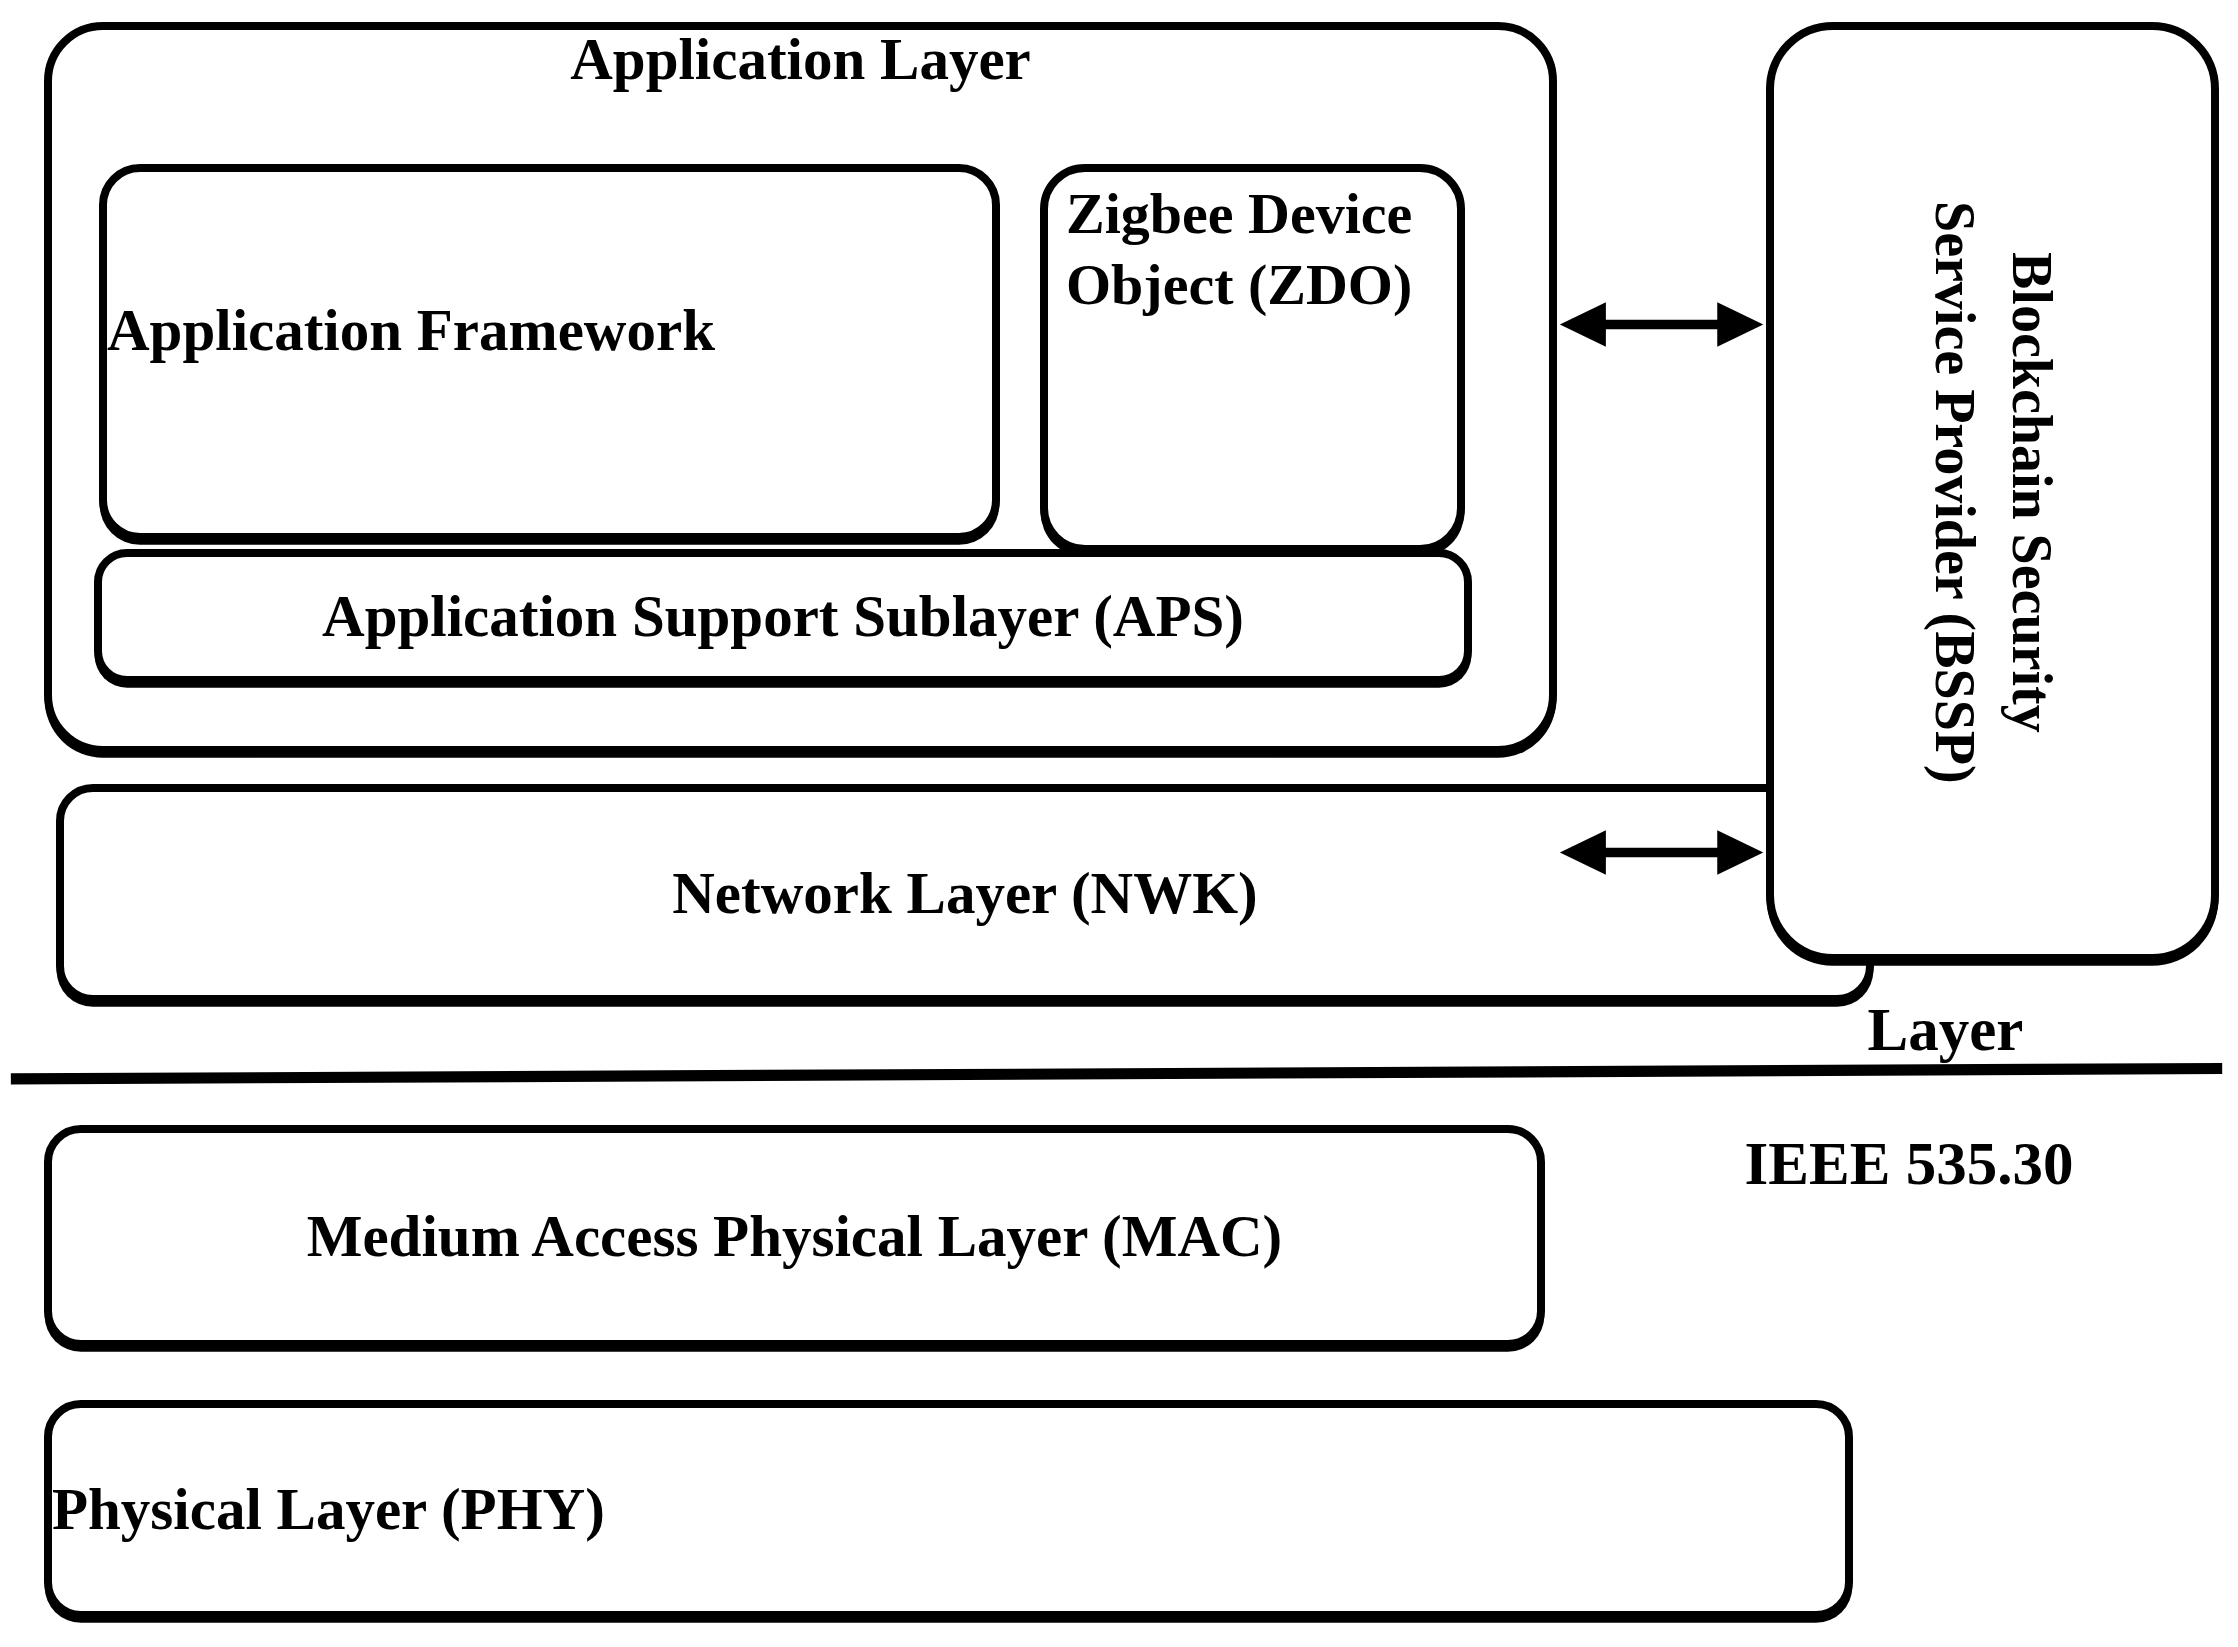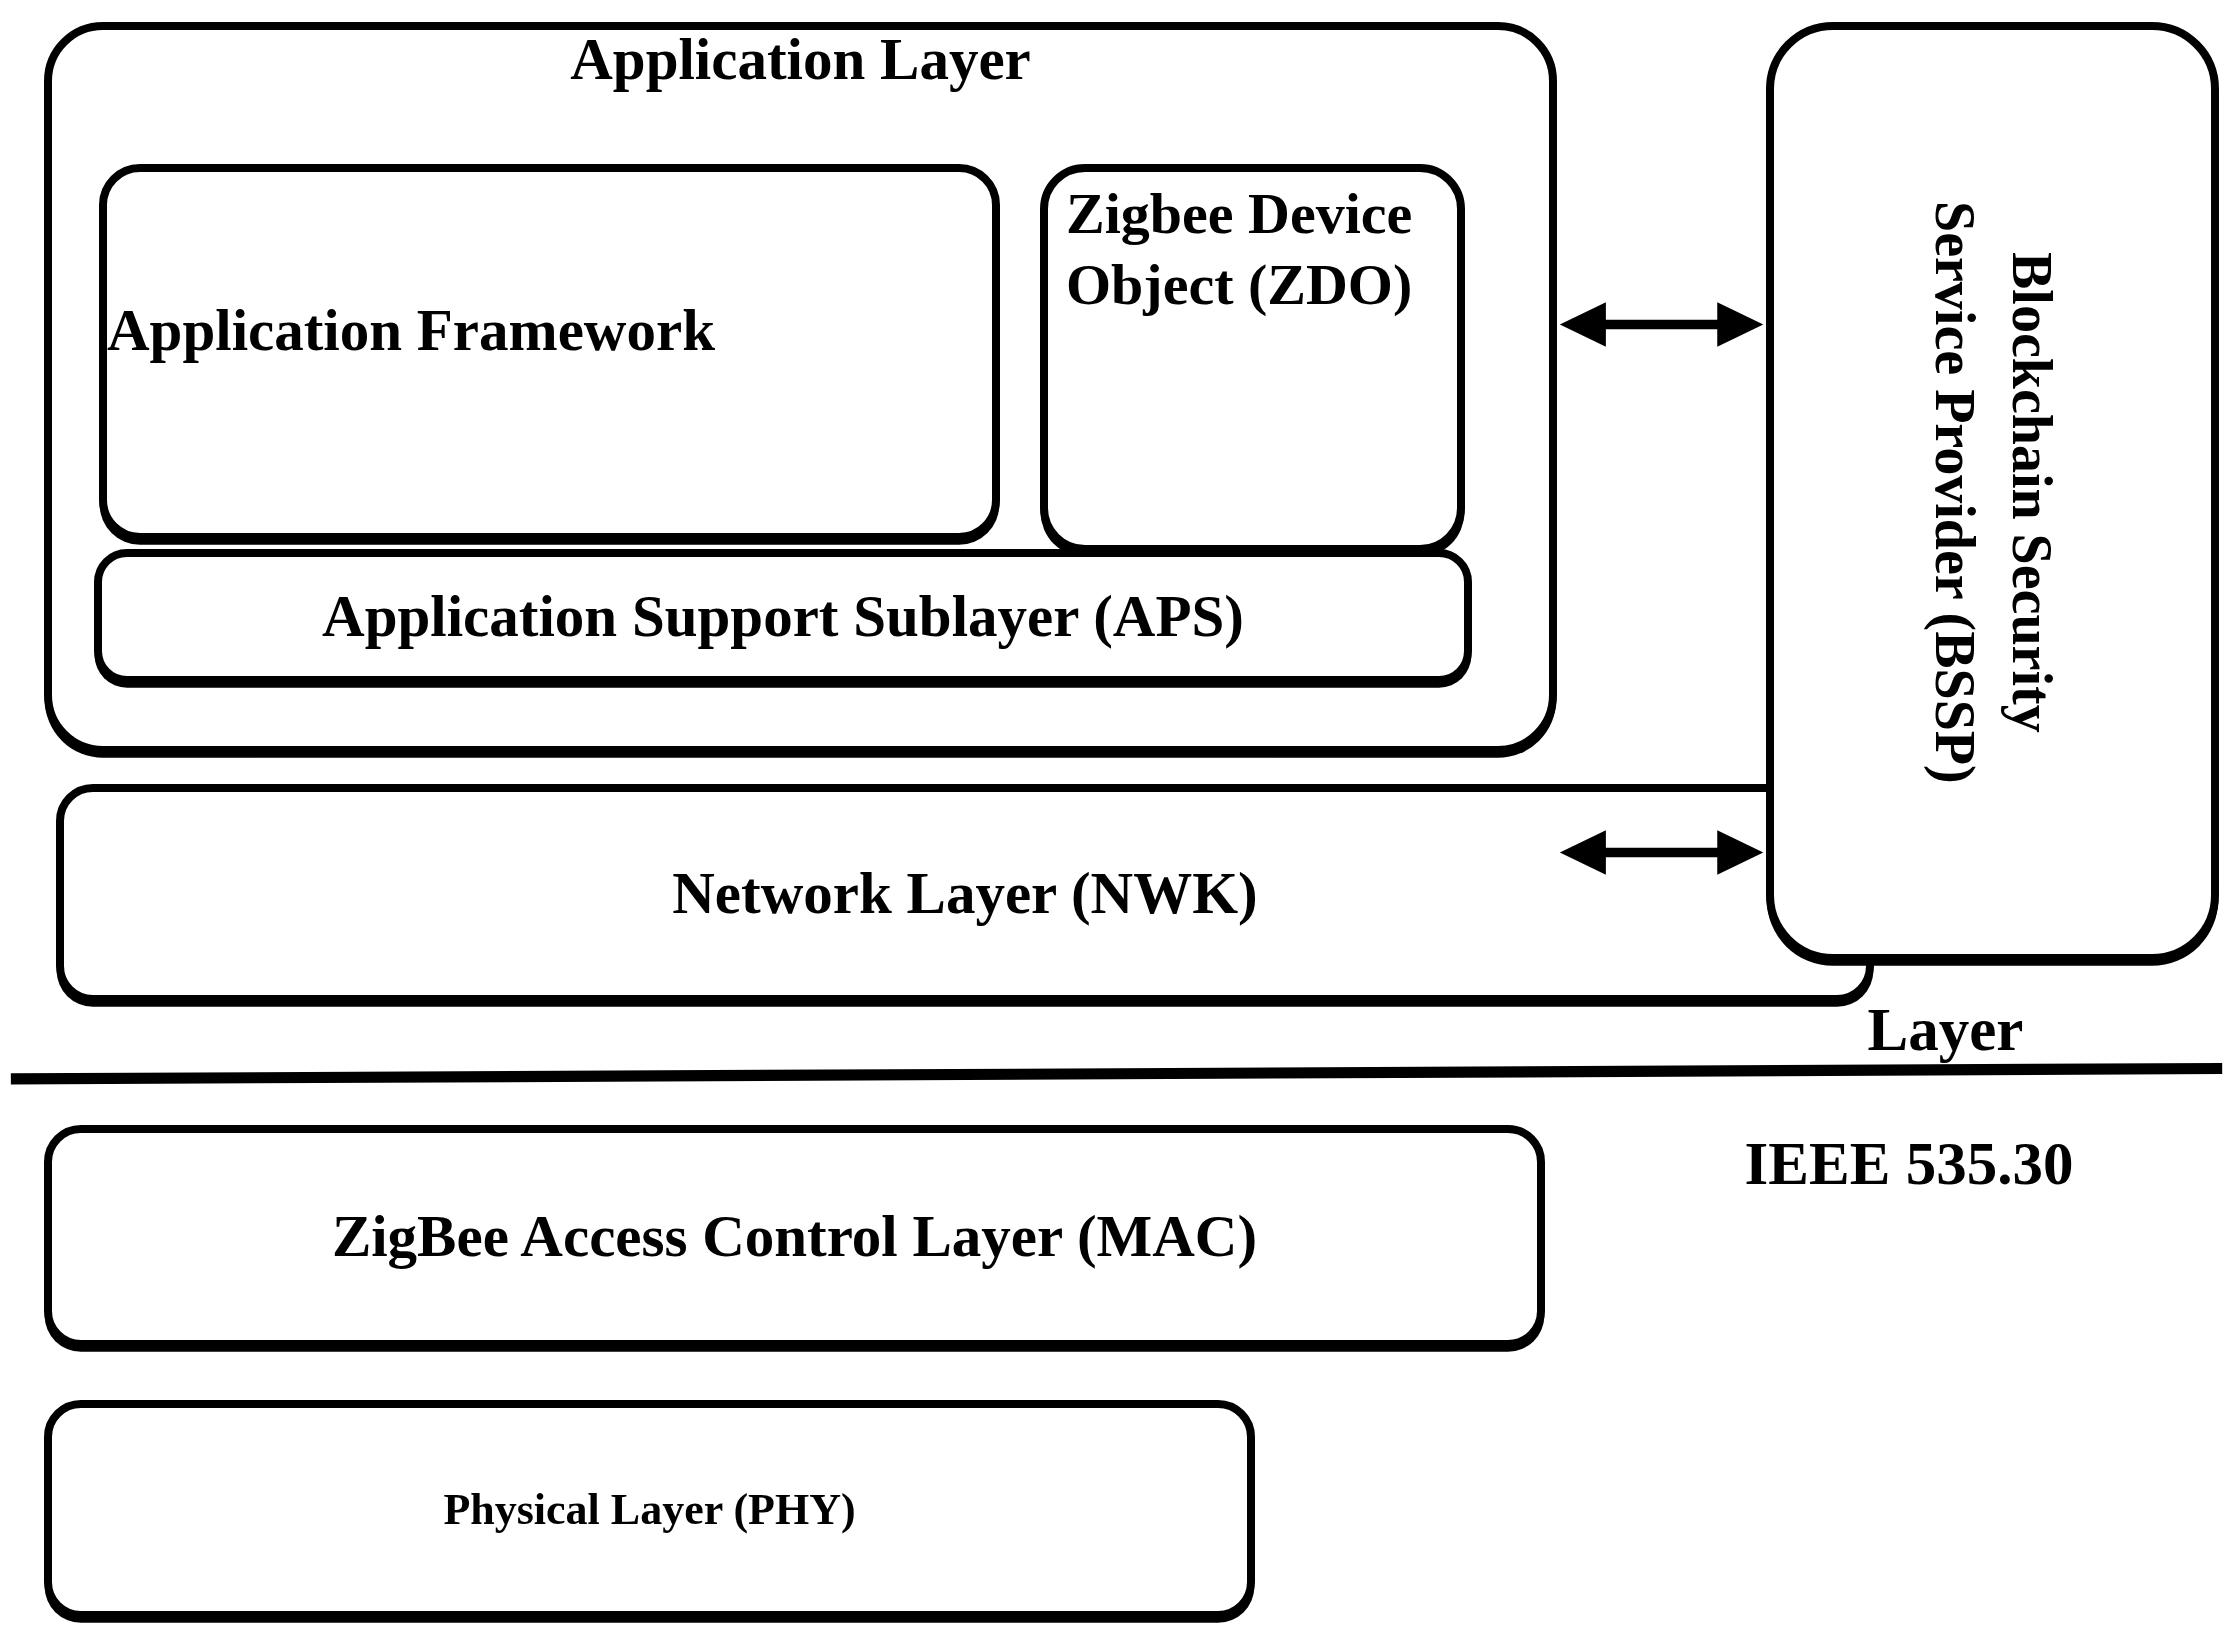--- a/index.html
+++ b/index.html
@@ -90,26 +90,25 @@
     left: 44px; top: 1125px;
     width: 1501px; height: 223px;
     border-radius: 37px;
     display: flex;
     align-items: center;
     justify-content: center;
     font-size: 59px;
   }
   .phy {
     left: 44px; top: 1400px;
-    width: 1211px; height: 219px;
+    width: 1809px; height: 219px;
     border-radius: 37px;
     display: flex;
     align-items: center;
-    justify-content: center;
-    font-size: 44px;
+    font-size: 59px;
   }
   .float-label {
     position: absolute;
     display: flex;
     align-items: center;
     justify-content: center;
     font-size: 61px;
     line-height: 1;
   }
   .zigbee-label {
@@ -161,21 +160,21 @@
 
   <div class="float-label zigbee-label">
     <span>Layer</span>
   </div>
 
   <div class="float-label ieee-label">
     <span>IEEE 535.30</span>
   </div>
 
   <div class="box mac">
-    <span>ZigBee Access Control Layer (MAC)</span>
+    <span>Medium Access Physical Layer (MAC)</span>
   </div>
 
   <div class="box phy">
     <span>Physical Layer (PHY)</span>
   </div>
 
   <svg class="overlay-svg" viewBox="0 0 3014 2218" xmlns="http://www.w3.org/2000/svg">
 
     <line x1="14" y1="1453" x2="2992" y2="1439" stroke="#000000" stroke-width="15"></line>
 

